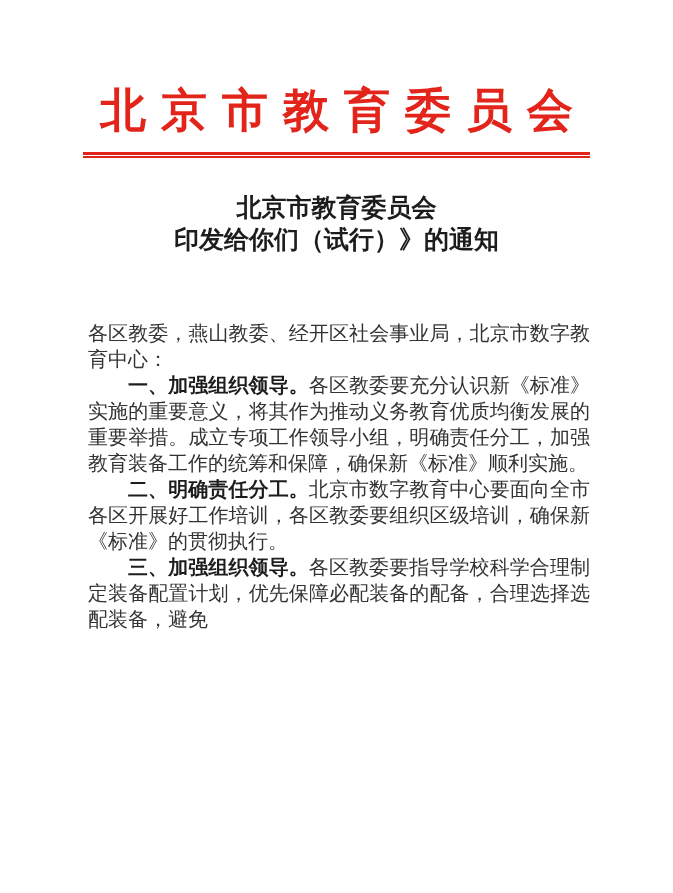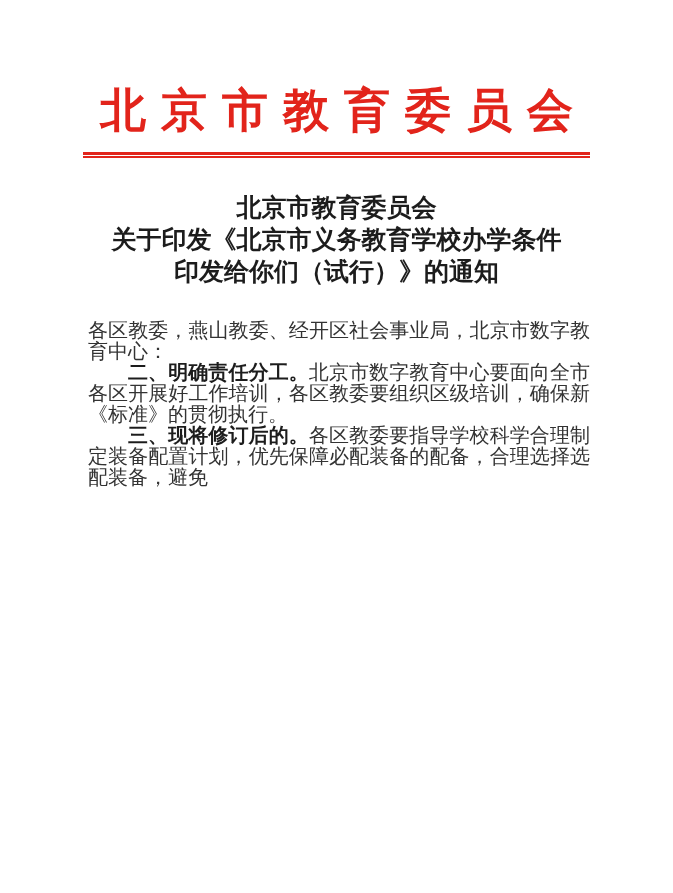--- a/index.html
+++ b/index.html
@@ -57,21 +57,21 @@
   }
 
   
   .doc-body {
     position: absolute;
     top: 320px;
     left: 88px;
     width: 502px;
     color: #333333;
     font-size: 20px;
-    line-height: 21px;
+    line-height: 26px;
     text-align: justify;
     word-break: break-all;
   }
   .doc-body p {
     margin: 0;
     text-indent: 2em;
   }
   .doc-body p.salutation {
     text-indent: 0;
   }
@@ -108,28 +108,28 @@
 </head>
 <body>
 
 <div class="page">
 
   <div class="letterhead">北京市教育委员会</div>
   <div class="letterhead-rule"></div>
 
   <div class="doc-title">
     <div>北京市教育委员会</div>
-    <div>关于印发《北京市义务教育学校办学条件</div>
     <div>印发给你们（试行）》的通知</div>
   </div>
 
   <div class="doc-body">
     <p class="salutation">各区教委，燕山教委、经开区社会事业局，北京市数字教育中心：</p>
+    <p><span class="para-lead">一、加强组织领导。</span><span>各区教委要充分认识新《标准》实施的重要意义，将其作为推动义务教育优质均衡发展的重要举措。成立专项工作领导小组，明确责任分工，加强教育装备工作的统筹和保障，确保新《标准》顺利实施。</span></p>
     <p><span class="para-lead">二、明确责任分工。</span><span>北京市数字教育中心要面向全市各区开展好工作培训，各区教委要组织区级培训，确保新《标准》的贯彻执行。</span></p>
-    <p><span class="para-lead">三、现将修订后的。</span><span>各区教委要指导学校科学合理制定装备配置计划，优先保障必配装备的配备，合理选择选配装备，避免</span></p>
+    <p><span class="para-lead">三、加强组织领导。</span><span>各区教委要指导学校科学合理制定装备配置计划，优先保障必配装备的配备，合理选择选配装备，避免</span></p>
   </div>
 
   <div class="page-number">1</div>
 
   <div class="watermark">
     <span>
       <svg width="37" height="31" viewBox="0 0 37 31">
         <g fill="#b3b0b0">
           <ellipse cx="13" cy="11" rx="12.2" ry="10"></ellipse>
           <path d="M7 19 L4.6 25 L11.5 21.4 Z"></path>

